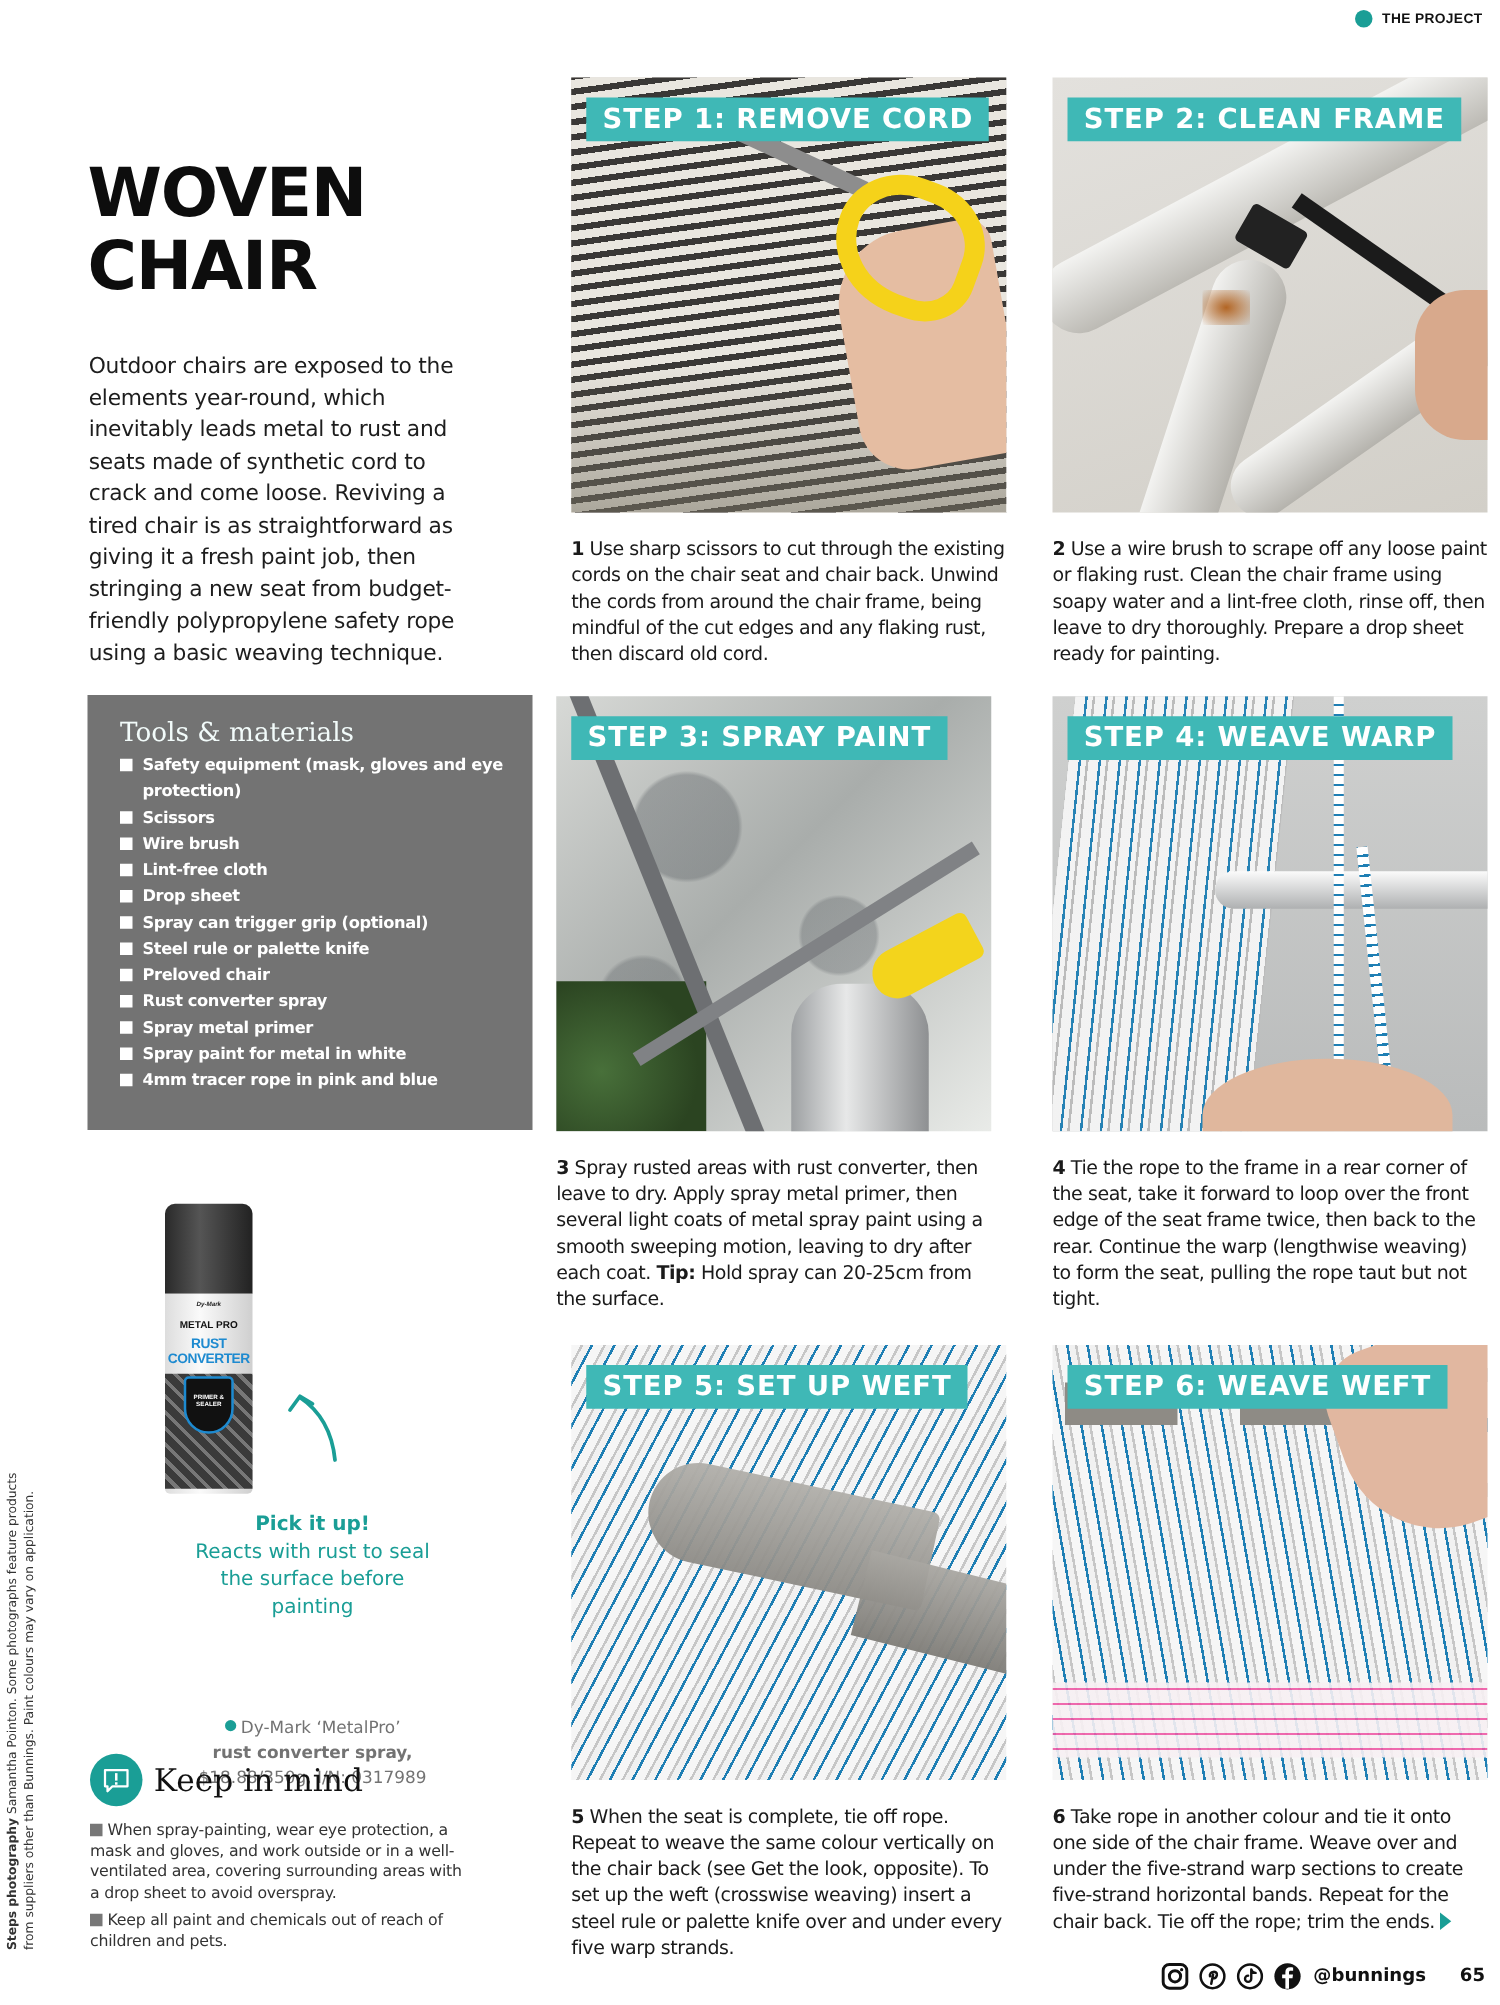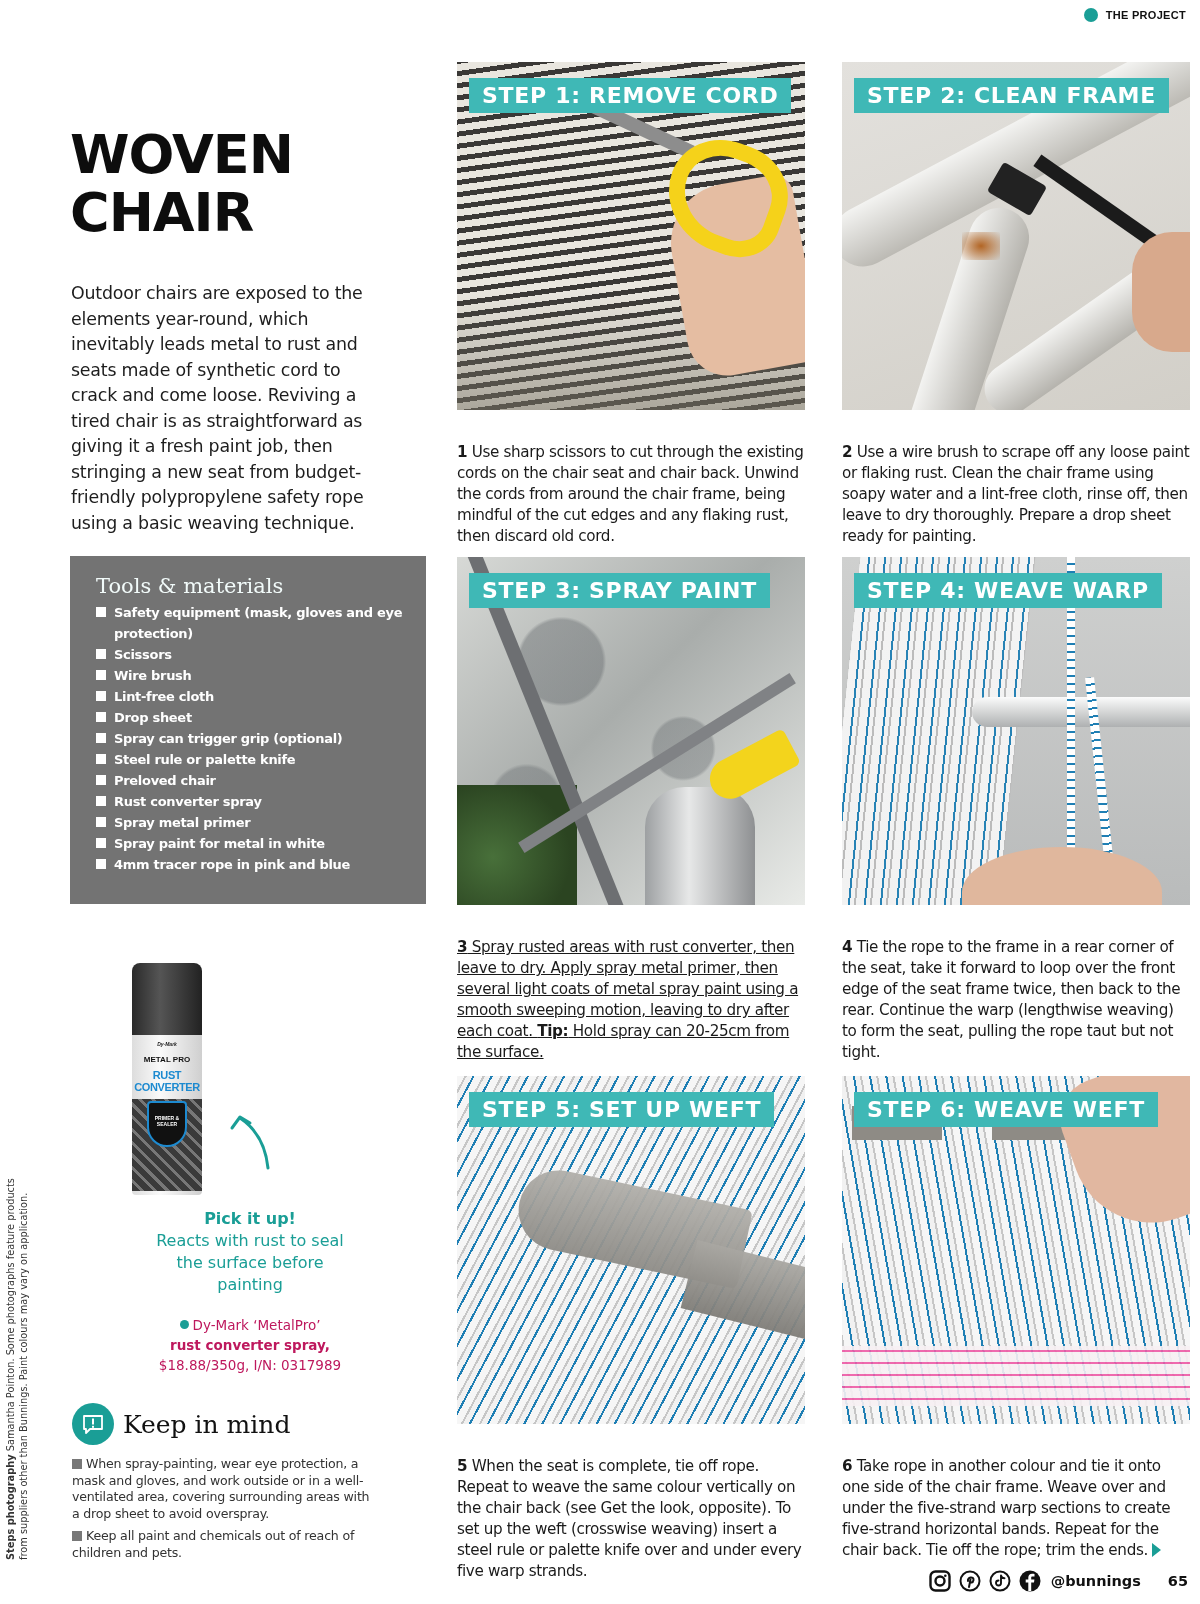--- a/index.html
+++ b/index.html
@@ -23,43 +23,43 @@
   .can-body { position: absolute; left: 0; top: 72px; width: 70px; height: 160px; background: linear-gradient(90deg, #ddd, #fafafa 40%, #cfcfcf); border-radius: 0 0 4px 4px; }
   .can-brand { position: absolute; top: 6px; width: 100%; text-align: center; font-size: 5px; font-style: italic; font-weight: 700; color: #222; }
   .can-metalpro { position: absolute; top: 20px; width: 100%; text-align: center; font-size: 8px; font-weight: 700; color: #111; }
   .can-rust { position: absolute; top: 34px; width: 100%; text-align: center; font-size: 11px; font-weight: 700; line-height: 12px; color: #1d8ad0; letter-spacing: -0.4px; }
   .can-plate { position: absolute; left: 0; top: 64px; width: 70px; height: 92px; background: repeating-linear-gradient(45deg, #3a3a3a 0 6px, #777 6px 9px); }
   .can-shield { position: absolute; left: 15px; top: 66px; width: 40px; height: 46px; background: #111; border: 2px solid #1d8ad0; border-radius: 4px 4px 20px 20px; color: #fff; font-size: 5px; font-weight: 700; text-align: center; padding-top: 12px; }
 
   .pick-arrow { position: absolute; left: 228px; top: 1112px; width: 50px; height: 58px; }
   .pick-text { position: absolute; left: 150px; top: 1208px; width: 200px; text-align: center; color: #1a9e96; font-family: "DejaVu Sans", sans-serif; font-size: 16px; line-height: 22px; }
   .pick-text .pick-head { font-weight: 700; }
-  .pick-product { position: absolute; left: 140px; top: 1315px; width: 220px; text-align: center; font-family: "DejaVu Sans", sans-serif; font-size: 13.5px; line-height: 20px; color: #be185d; }
+  .pick-product { position: absolute; left: 140px; top: 1372px; width: 220px; text-align: center; font-family: "DejaVu Sans", sans-serif; font-size: 13.5px; line-height: 20px; color: #737373; }
   .pick-product .dot { display: inline-block; width: 9px; height: 9px; border-radius: 50%; background: #1a9e96; margin-right: 4px; vertical-align: 1px; }
   .pick-product .bold { font-weight: 700; }
 
   .keep-head { position: absolute; left: 72px; top: 1403px; display: flex; align-items: center; gap: 9px; }
   .keep-icon { width: 42px; height: 42px; border-radius: 50%; background: #1a9e96; display: flex; align-items: center; justify-content: center; }
   .keep-head h3 { font-family: "DejaVu Serif", serif; font-weight: 400; font-size: 25px; color: #111; }
   .keep-list { position: absolute; left: 72px; top: 1456px; width: 300px; font-family: "DejaVu Sans", sans-serif; font-size: 12.6px; line-height: 16.6px; color: #333; letter-spacing: -0.2px; }
   .keep-list p { margin-bottom: 6px; }
   .keep-list .sq { display: inline-block; width: 10px; height: 10px; background: #777; margin-right: 4px; vertical-align: -1px; }
 
   .credit { position: absolute; left: 4px; top: 1560px; transform: rotate(-90deg); transform-origin: left top; width: 400px; font-family: "DejaVu Sans", sans-serif; font-size: 9.8px; line-height: 13px; color: #333; }
   .credit b { font-weight: 700; }
 
   .step { position: absolute; width: 348px; }
   .step .photo { position: relative; width: 100%; height: 348px; overflow: hidden; }
   .step .step-label { position: absolute; top: 16px; left: 12px; background: #3fb8b6; color: #fff; font-family: "DejaVu Sans", sans-serif; font-weight: 700; font-size: 22px; letter-spacing: 0.7px; padding: 5px 13px; white-space: nowrap; }
-  .step .desc { margin-top: 32px; font-family: "DejaVu Sans", sans-serif; font-size: 15.2px; line-height: 21px; color: #1a1a1a; letter-spacing: -0.35px; }
+  .step .desc { margin-top: 19px; font-family: "DejaVu Sans", sans-serif; font-size: 15.2px; line-height: 21px; color: #1a1a1a; letter-spacing: -0.35px; }
   .step .desc b { font-weight: 700; }
 
   .s1 { left: 457px; top: 62px; }
   .s2 { left: 842px; top: 62px; }
-  .s3 { left: 457px; top: 557px; text-decoration: underline; }
+  .s3 { left: 445px; top: 557px; }
   .s4 { left: 842px; top: 557px; }
   .s5 { left: 457px; top: 1076px; }
   .s6 { left: 842px; top: 1076px; }
 
   .p1 { background: repeating-linear-gradient(-8deg, #e9e6df 0 7px, #3a3836 7px 12px), #cfcac1; }
   .p1-floor { position: absolute; left: 0; bottom: 0; width: 100%; height: 120px; background: linear-gradient(180deg, rgba(120,115,100,0) 0%, rgba(120,115,100,.55) 100%); }
   .p1-scissor { position: absolute; left: 210px; top: 80px; width: 120px; height: 110px; border: 16px solid #f5d21a; border-radius: 50% 50% 40% 60%; transform: rotate(20deg); }
   .p1-blade { position: absolute; left: 130px; top: 60px; width: 110px; height: 14px; background: #8d8d8d; transform: rotate(25deg); }
   .p1-hand { position: absolute; left: 220px; top: 120px; width: 130px; height: 190px; background: #e5bda2; border-radius: 60px 20px 10px 40px; transform: rotate(-10deg); }
 

